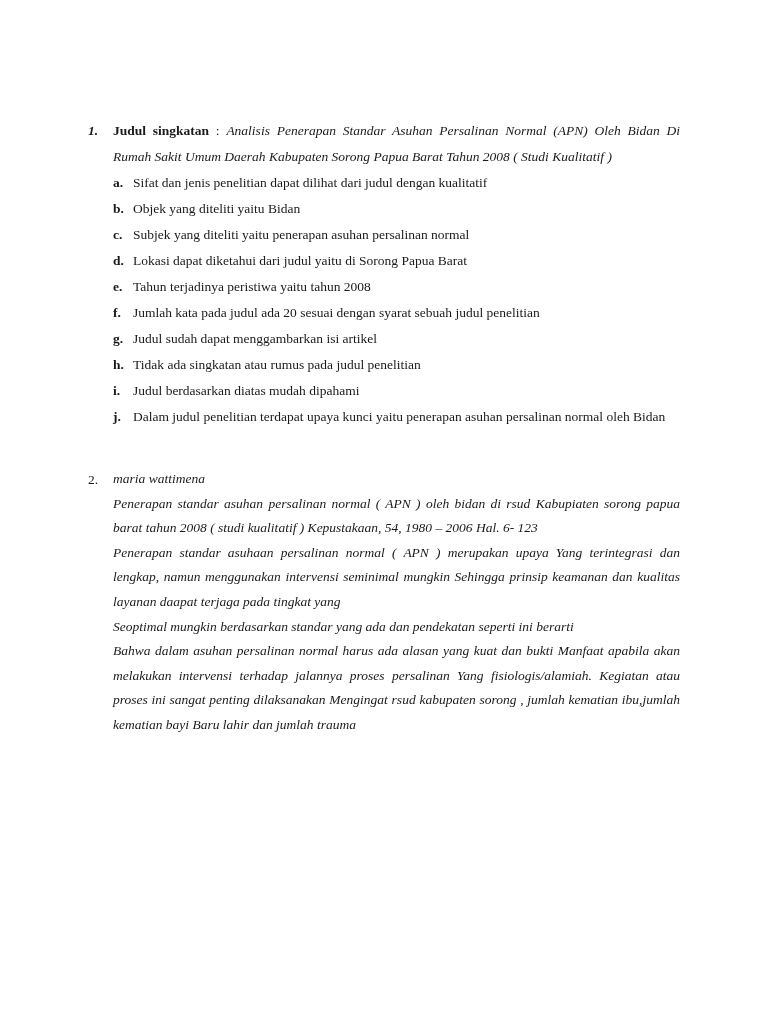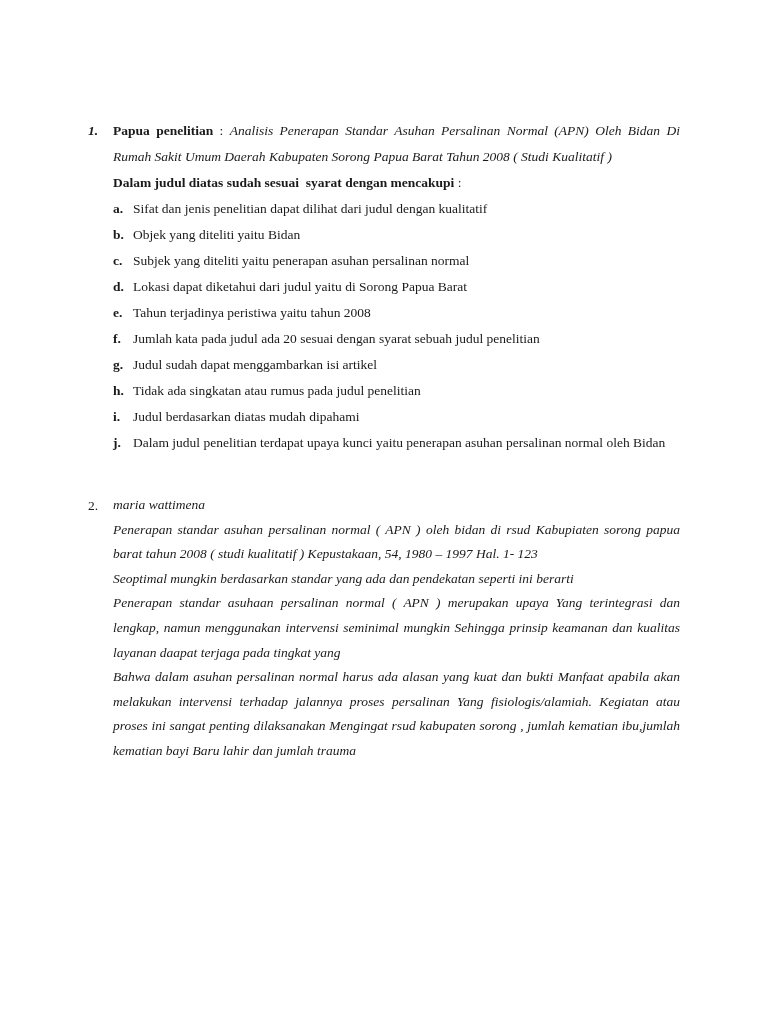--- a/index.html
+++ b/index.html
@@ -151,23 +151,22 @@
 </head>
 <body>
 
 <div class="page">
   <div class="content">
 
     <div class="section">
       <span class="marker italic-bold">1.</span>
 
       <div class="section-body">
-        <p class="title-para"><span class="lbl-bold">Papua  penelitian</span><span class="colon-sep"> : </span><span class="title-italic">Analisis Penerapan Standar Asuhan Persalinan Normal (APN) Oleh Bidan Di Rumah Sakit Umum Daerah Kabupaten Sorong Papua Barat Tahun 2008 ( Studi Kualitatif )</span></p>
-
-        <p class="subheading"><span>Dalam judul diatas sudah sesuai  syarat dengan mencakupi</span><span class="colon-sep"> :</span></p>
+        <p class="title-para"><span class="lbl-bold">Judul  singkatan</span><span class="colon-sep"> : </span><span class="title-italic">Analisis Penerapan Standar Asuhan Persalinan Normal (APN) Oleh Bidan Di Rumah Sakit Umum Daerah Kabupaten Sorong Papua Barat Tahun 2008 ( Studi Kualitatif )</span></p>
+
 
         <ol class="letter-list">
           <li class="letter-item">
             <span class="letter">a.</span>
             <span class="letter-text">Sifat dan jenis penelitian dapat dilihat dari judul dengan kualitatif</span>
           </li>
           <li class="letter-item">
             <span class="letter">b.</span>
             <span class="letter-text">Objek yang diteliti yaitu Bidan</span>
           </li>
@@ -207,22 +206,22 @@
       </div>
     </div>
 
     <div class="section abstract-section">
       <span class="marker plain">2.</span>
 
       <div class="section-body">
 
         <div class="abstract-body">
           <p class="abs-author">maria wattimena</p>
-          <p class="abs-line">Penerapan standar asuhan persalinan normal ( APN ) oleh bidan di rsud Kabupiaten sorong papua barat tahun 2008 ( studi kualitatif ) Kepustakaan, 54, 1980 – 1997 Hal. 1- 123</p>
+          <p class="abs-line">Penerapan standar asuhan persalinan normal ( APN ) oleh bidan di rsud Kabupiaten sorong papua barat tahun 2008 ( studi kualitatif ) Kepustakaan, 54, 1980 – 2006 Hal. 6- 123</p>
+          <p class="abs-line">Penerapan standar asuhaan persalinan normal ( APN ) merupakan upaya Yang terintegrasi dan lengkap, namun menggunakan intervensi seminimal mungkin Sehingga prinsip keamanan dan kualitas layanan daapat terjaga pada tingkat yang</p>
           <p class="abs-line last-line">Seoptimal mungkin berdasarkan standar yang ada dan pendekatan seperti ini berarti</p>
-          <p class="abs-line">Penerapan standar asuhaan persalinan normal ( APN ) merupakan upaya Yang terintegrasi dan lengkap, namun menggunakan intervensi seminimal mungkin Sehingga prinsip keamanan dan kualitas layanan daapat terjaga pada tingkat yang</p>
           <p class="abs-line">Bahwa dalam asuhan persalinan normal harus ada alasan yang kuat dan bukti Manfaat apabila akan melakukan intervensi terhadap jalannya proses persalinan Yang fisiologis/alamiah. Kegiatan atau proses ini sangat penting dilaksanakan Mengingat rsud kabupaten sorong , jumlah kematian ibu,jumlah kematian bayi Baru lahir dan jumlah trauma</p>
         </div>
       </div>
     </div>
 
   </div>
 </div>
 
 </body></html>

